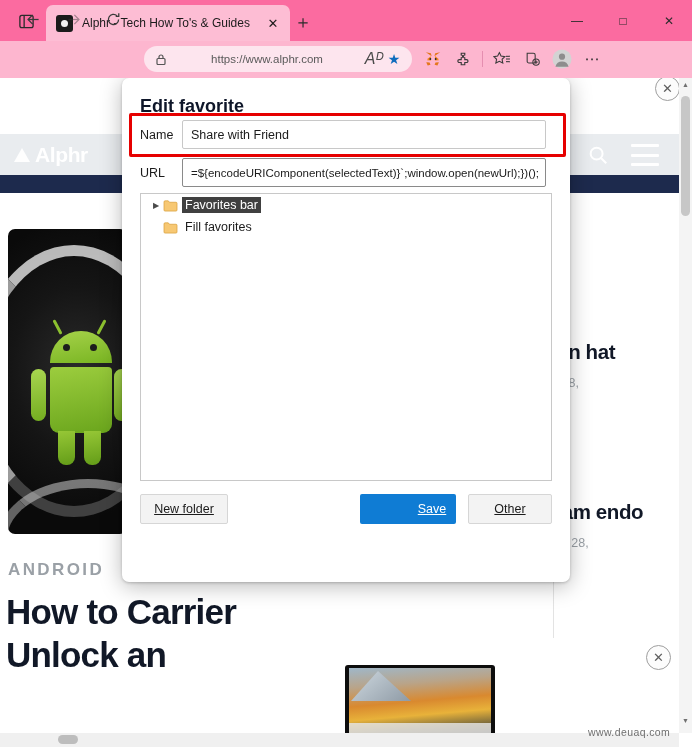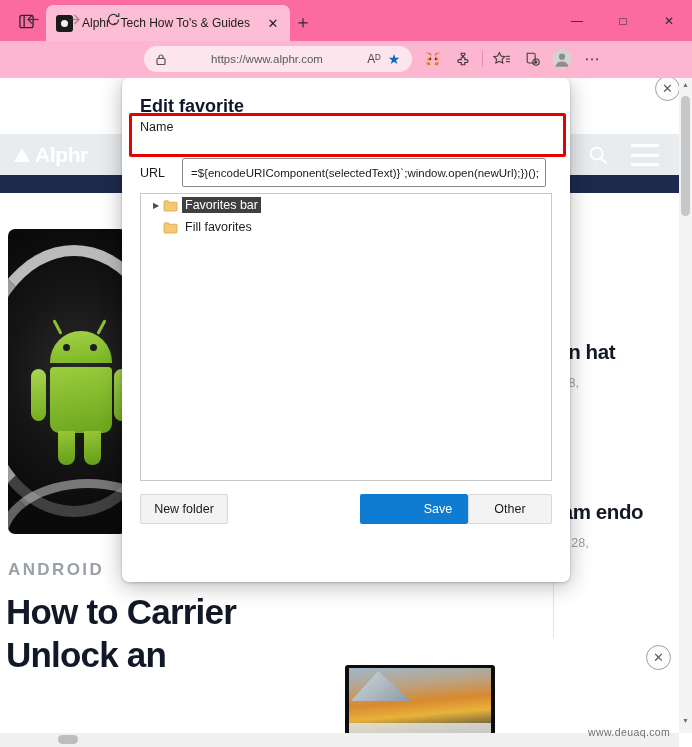--- a/index.html
+++ b/index.html
@@ -58,21 +58,21 @@
     position: absolute; top: 8px; width: 22px; height: 22px;
     display: flex; align-items: center; justify-content: center; color: #3a3a3a;
   }
   .omnibox {
     position: absolute; left: 144px; top: 46px; width: 268px; height: 26px;
     background: #fde5ee; border-radius: 13px;
     display: flex; align-items: center; padding: 0 8px;
   }
   .omni-lock { width: 18px; display:flex; align-items:center; justify-content:center; }
   .omni-url { flex: 1 1 auto; font-size: 11.5px; color: #5a5a5a; text-align: center; }
-  .omni-read { width: 20px; display:flex; align-items:center; justify-content:center; font-size: 12px; color:#4a4a4a;}
+  .omni-read { width: 20px; display:flex; align-items:center; justify-content:center; font-size: 16px; color:#4a4a4a;font-style:italic;}
   .omni-star { width: 20px; display:flex; align-items:center; justify-content:center; font-size: 14px; color:#0f6cbd;}
   .tb-right { position: absolute; top: 48px; display: flex; align-items: center; }
   .tb-ico { width: 30px; height: 22px; display:flex; align-items:center; justify-content:center; }
   .tb-sep { width: 1px; height: 16px; background: #e58eb0; margin: 0 4px; }
 
   
   .page {
     position: absolute; left: 0; top: 78px; width: 679px; height: 669px;
     background: #ffffff; overflow: hidden;
   }
@@ -199,24 +199,24 @@
     border: 1px solid #c8c8c8; background: #fff; overflow: hidden;
   }
   .tnode { display: flex; align-items: center; height: 22px; padding-left: 8px; }
   .tarrow { width: 14px; font-size: 8px; color: #4a4a4a; display:flex; align-items:center; justify-content:center; }
   .tfolder { width: 19px; display:flex; align-items:center; }
   .tlabel { font-size: 12.5px; color: #1b1b1b; padding: 1px 3px; }
   .tlabel.sel { background: #404040; color: #fff; }
   .btnrow { position: absolute; left: 18px; top: 416px; width: 412px; height: 30px; }
   .btn {
     position: absolute; top: 0; height: 30px; display: flex; align-items: center;
-    justify-content: center; font-size: 12.5px; border: 1px solid transparent; border-radius: 2px;
+    justify-content: center; font-size: 12.5px; border: 1px solid transparent; border-radius: 2px; text-decoration: underline;
   }
   #btn-newfolder { left: 0; width: 88px; background: #f3f3f3; border-color: #d6d6d6; color: #1b1b1b; }
-  #btn-save { left: 220px; width: 108px; background: #0f7cd4; color: #ffffff; padding-left: 48px; }
+  #btn-save { left: 220px; width: 96px; background: #0f7cd4; color: #ffffff; padding-left: 48px; }
   #btn-cancel { left: 328px; width: 84px; background: #f3f3f3; border-color: #d6d6d6; color: #1b1b1b; }
 </style>
 </head>
 <body>
 
 <div id="root">
 
   <div class="page">
 
     <div class="site-header">
@@ -291,20 +291,21 @@
   <div class="scroll-thumb"></div>
   <div class="scroll-dn">▼</div>
 
   <div class="watermark">www.deuaq.com</div>
 
   <div class="dialog">
     <div class="dlg-title">Edit favorite</div>
 
     <div class="row" id="name-row">
       <div class="row-label">Name</div>
+      <div class="field" id="name-field" placeholder="Name">Share with Friend</div>
     </div>
 
     <div class="row" id="url-row">
       <div class="row-label">URL</div>
       <div class="field" id="url-field" placeholder="URL">=${encodeURIComponent(selectedText)}`;window.open(newUrl);})();</div>
     </div>
 
     <div class="redbox"></div>
 
     <div class="tree">

